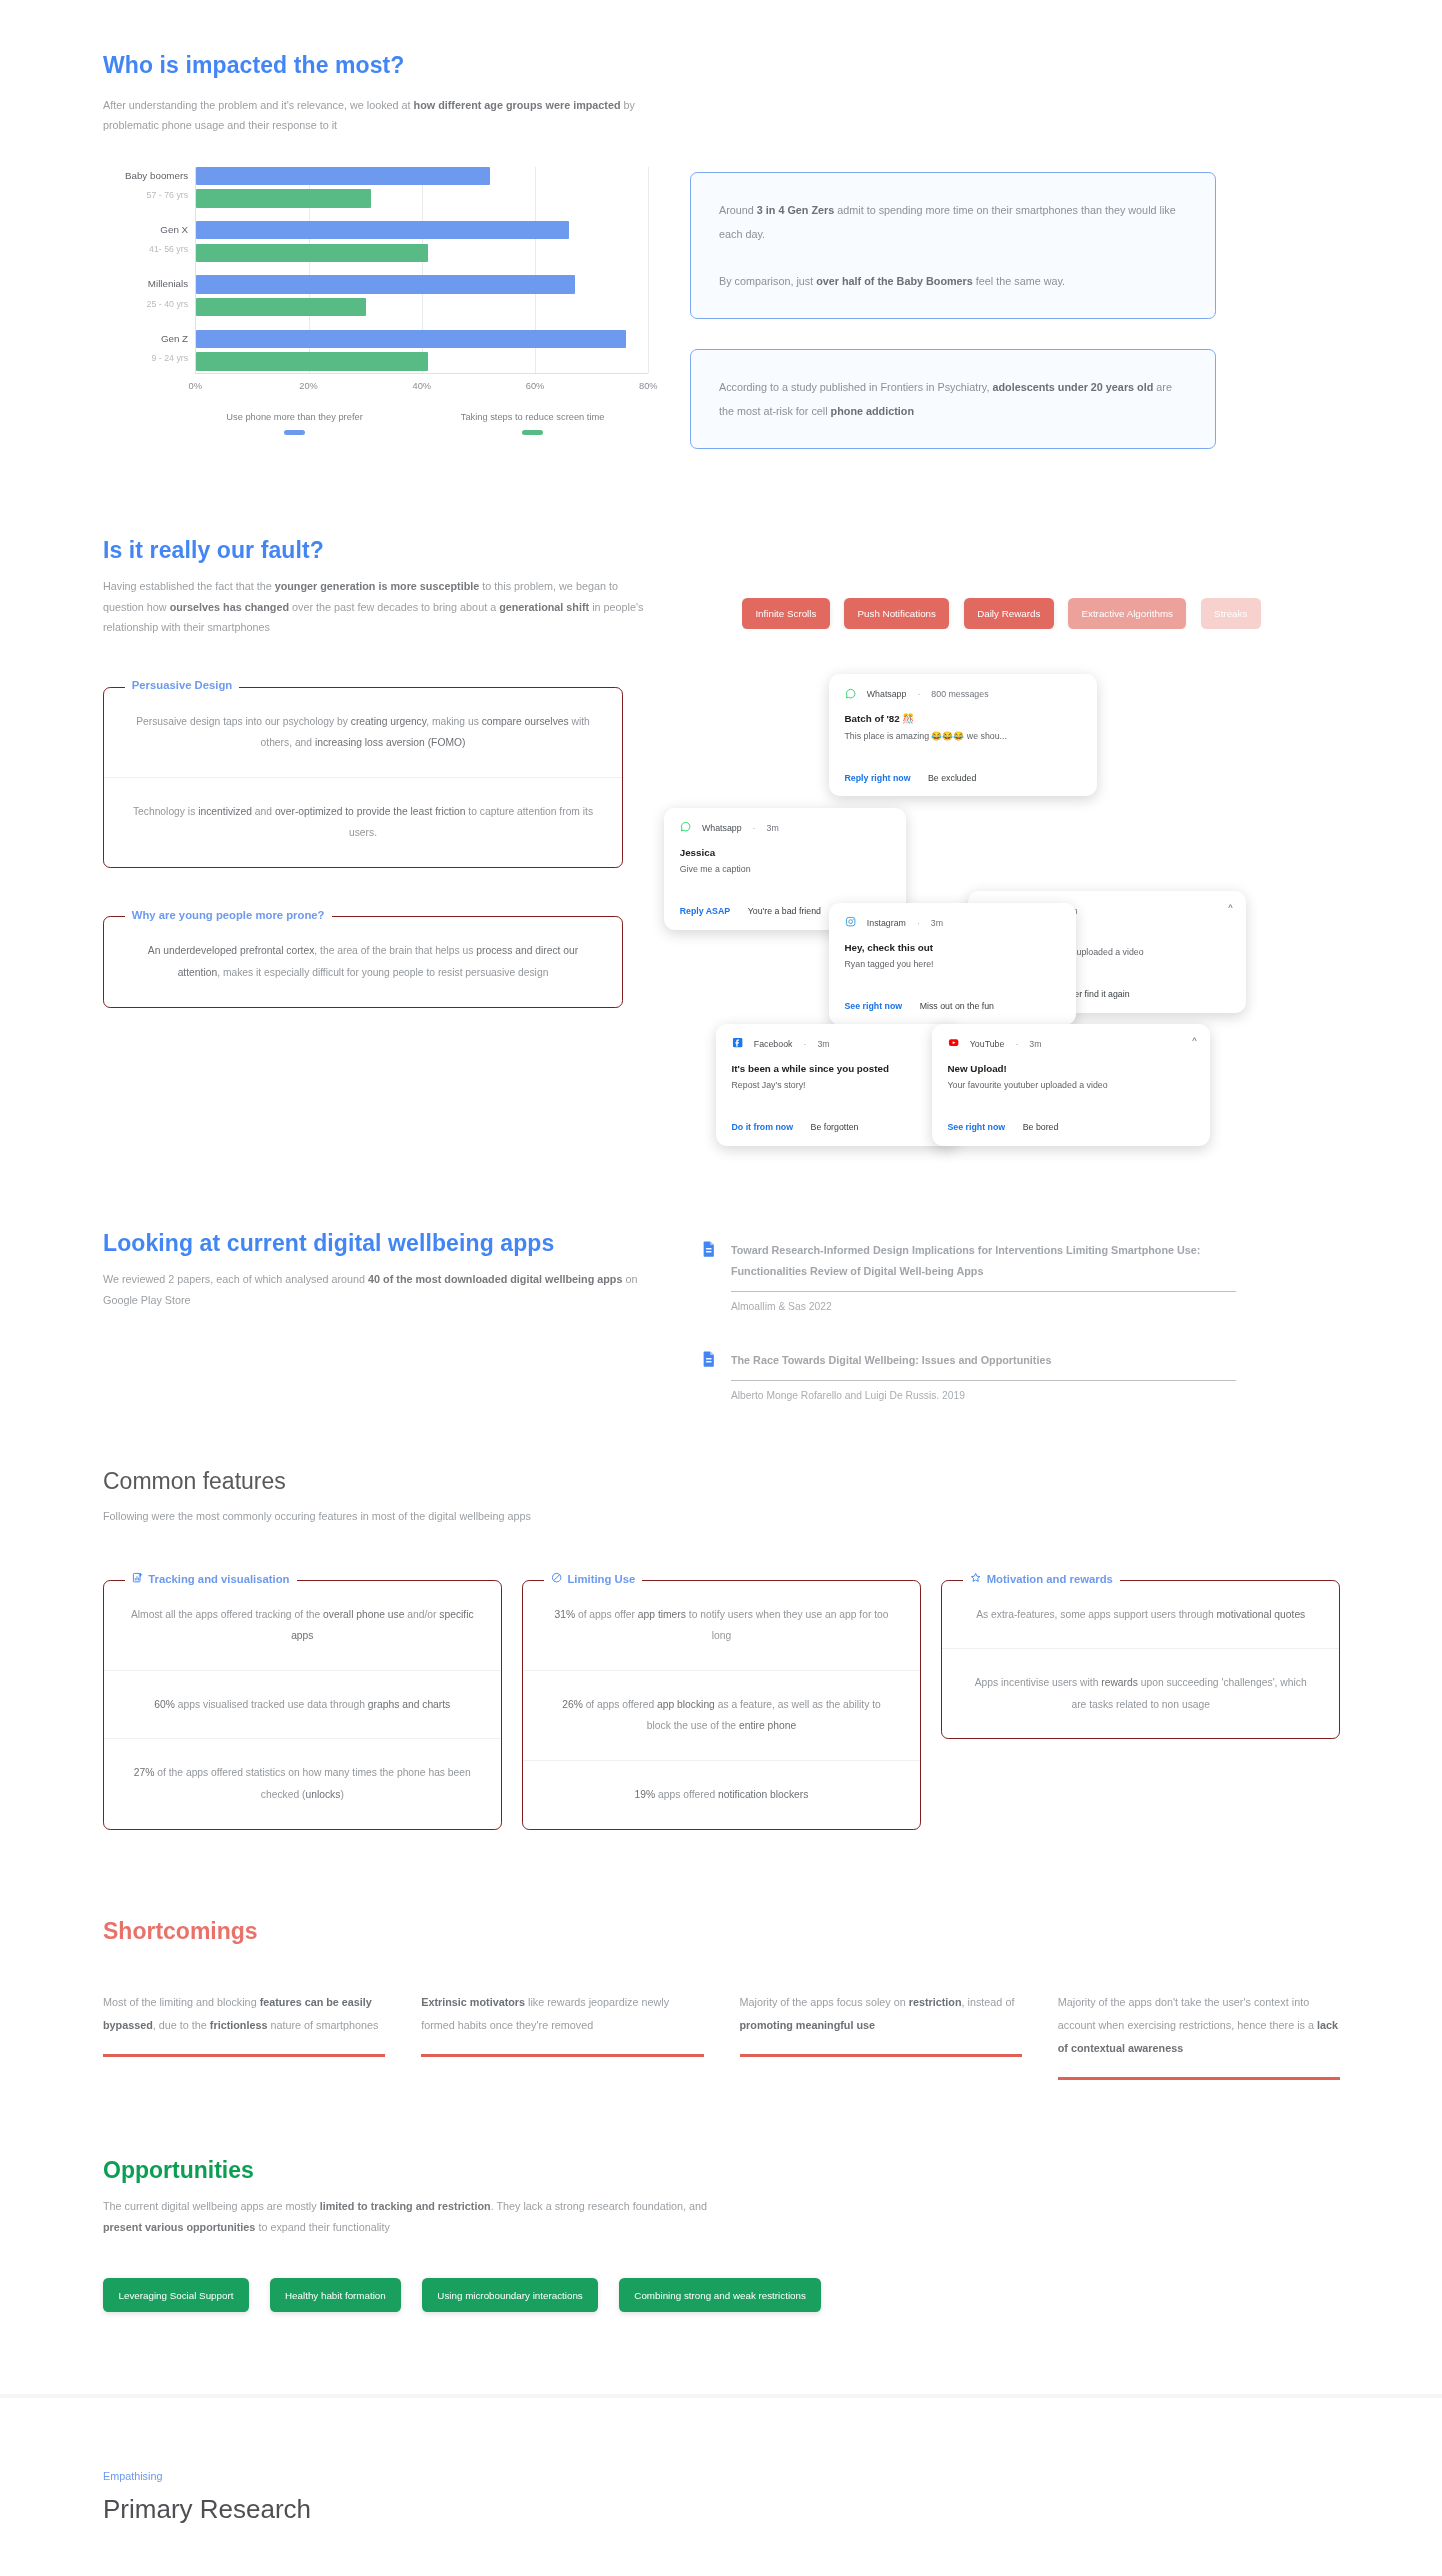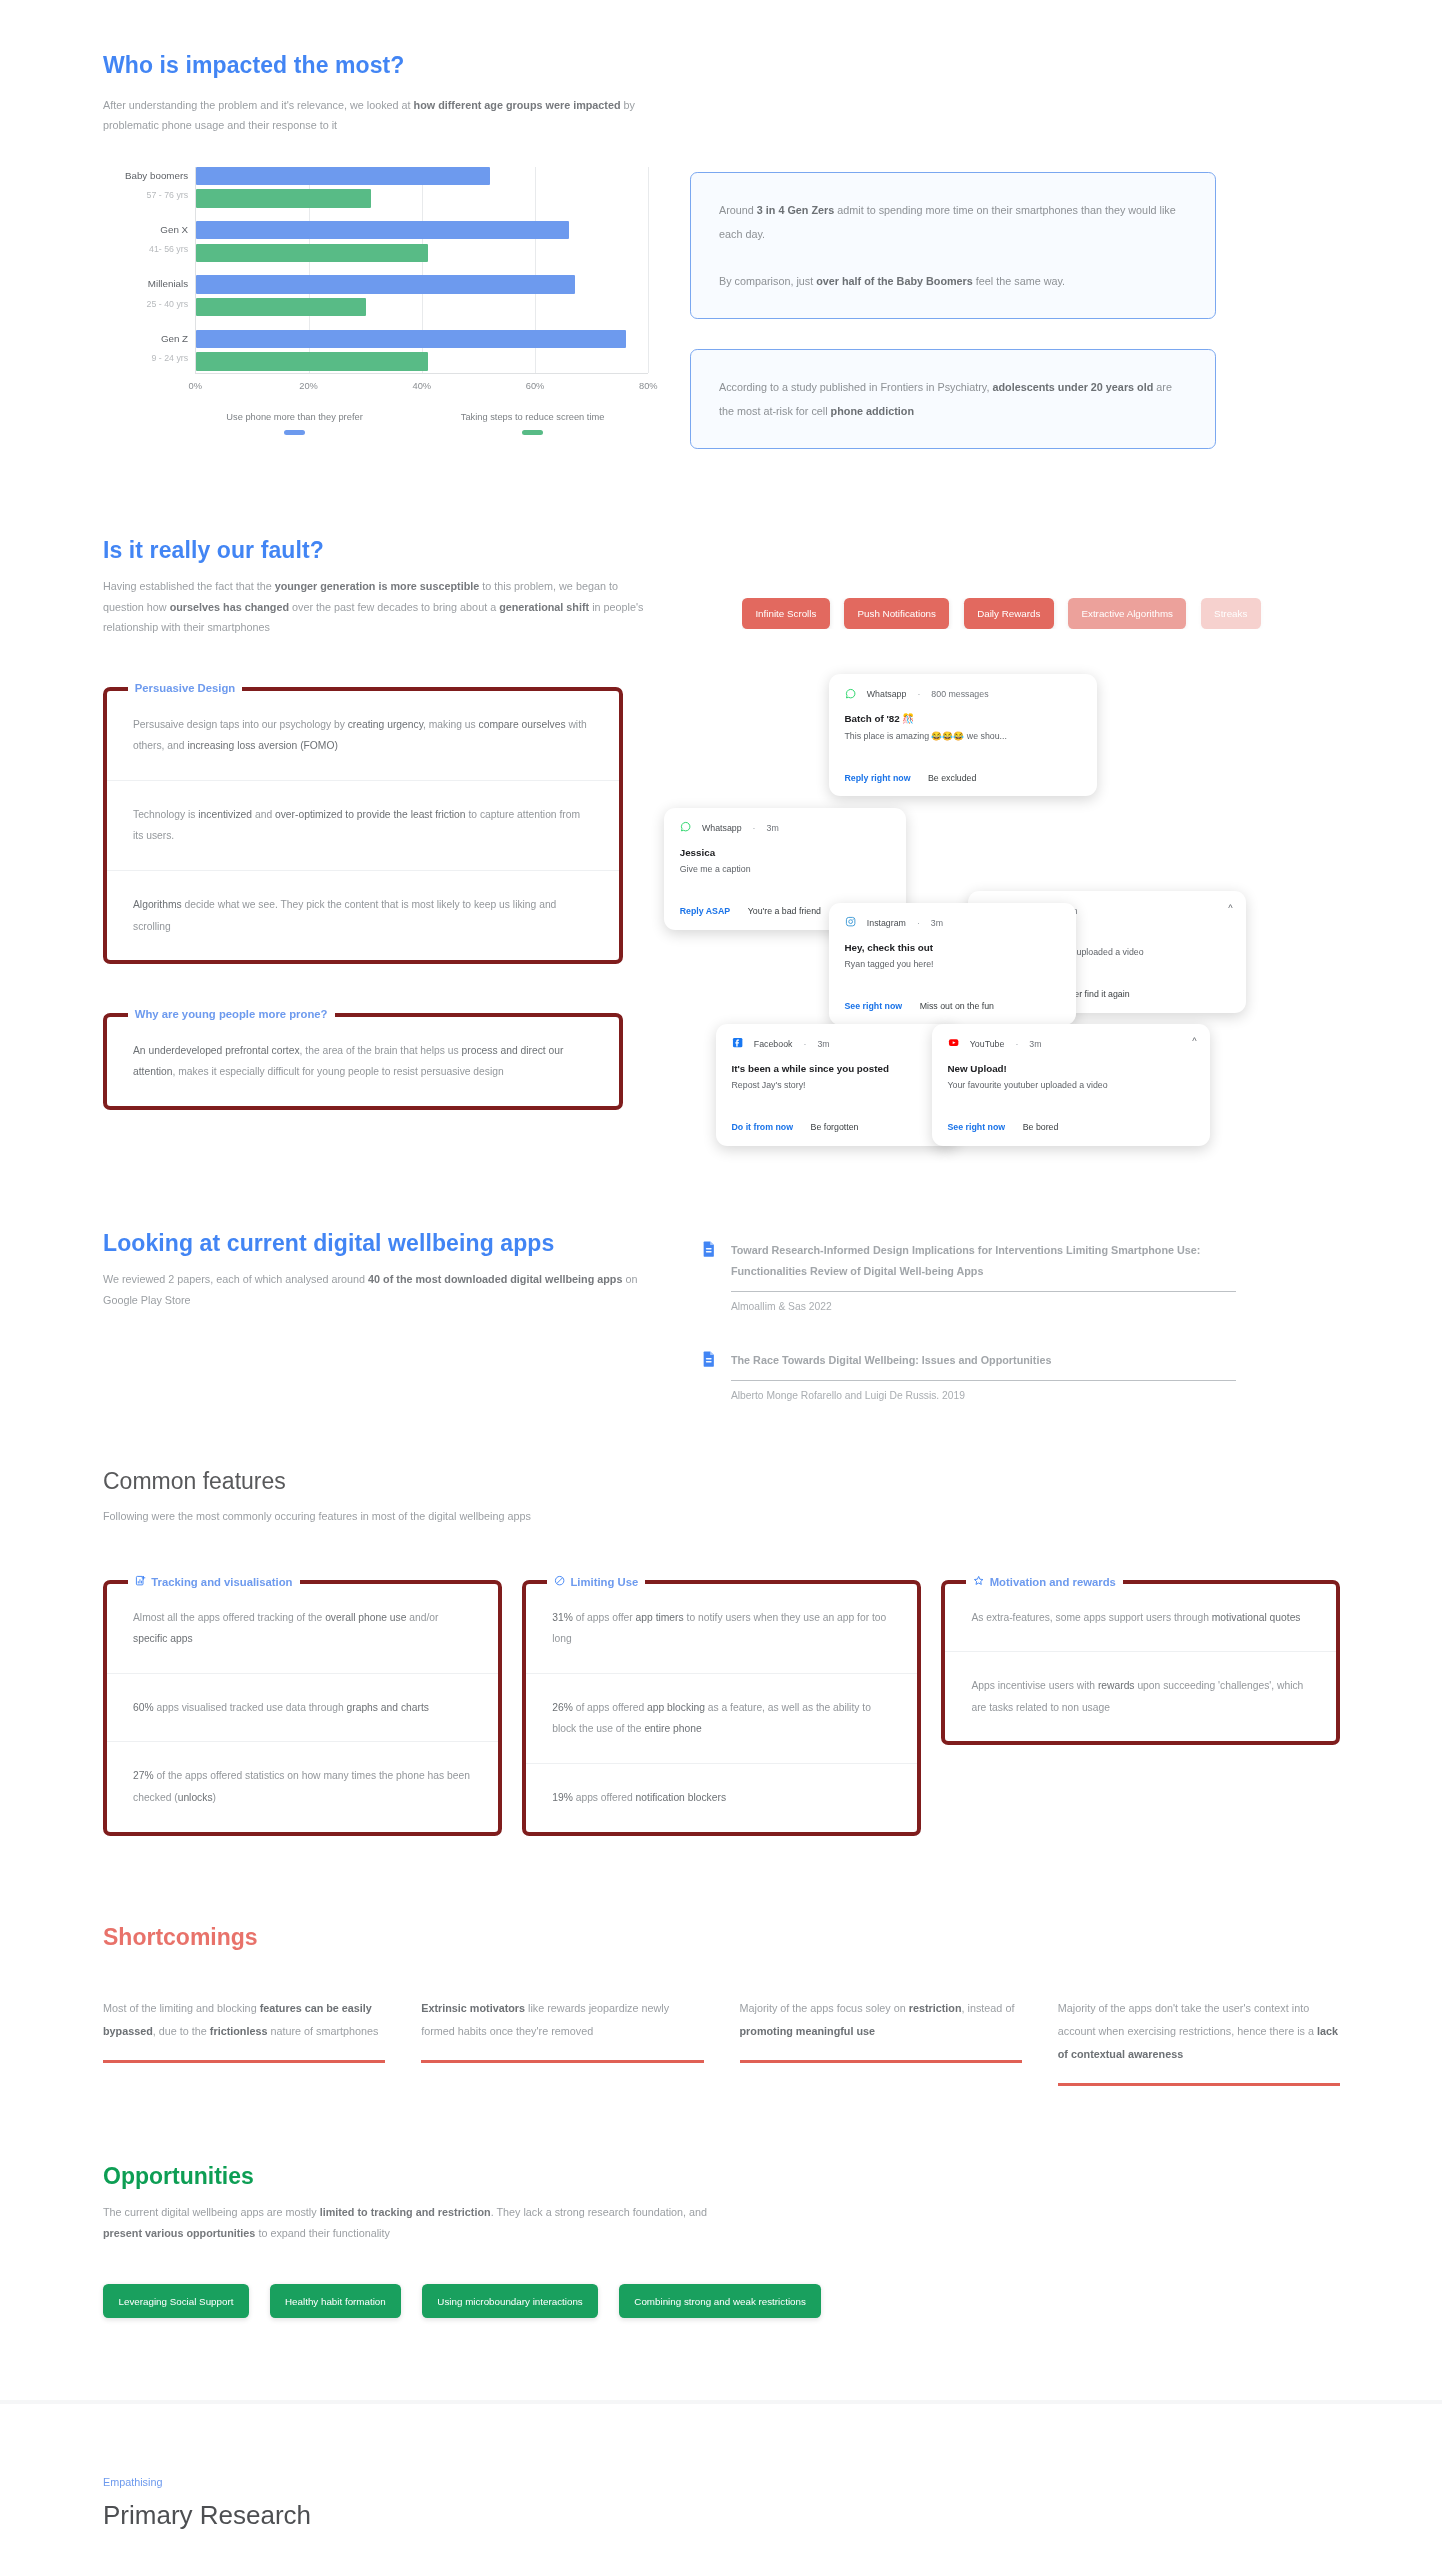--- a/index.html
+++ b/index.html
@@ -90,22 +90,23 @@
     display: flex; gap: 14.4px; overflow: hidden;
   }
   .chip-red {
     flex: 0 0 auto; color: #fff; font-size: 9.8px;
     padding: 10.3px 13.4px; border-radius: 5.2px; background: #e2695f;
     box-shadow: 0 1.5px 5.2px rgba(0,0,0,.10); white-space: nowrap;
   }
 
   
   .fcard {
-    position: relative; border: 4px solid #7f1d1d; border-radius: 7.2px;
+    position: relative; border: 1px solid #7f1d1d; border-radius: 7.2px;
     margin-top: 17.5px;
+    text-align: center;
   }
   .fcard > .legend-tag {
     position: absolute; top: -8.8px; left: 20.6px; background: #fff;
     padding: 0 7.2px; color: #6d9aee; font-size: 11.3px; font-weight: 600;
     display: flex; align-items: center; gap: 5.2px;
   }
   .frow { padding: 23px 26px; }
   .frow + .frow { border-top: 1px solid #eef0f2; }
   .frow p { font-size: 10.3px; line-height: 21.6px; color: #93979b; }
   .frow b { color: #6d7175; font-weight: 400; }
@@ -279,23 +280,20 @@
         <div class="fcard" id="card-persuasive">
             <div class="legend-tag">
               <span>Persuasive Design</span>
             </div>
             <div class="frow">
               <p>Persusaive design taps into our psychology by <b>creating urgency</b>, making us <b>compare ourselves</b> with others, and <b>increasing loss aversion (FOMO)</b></p>
             </div>
             <div class="frow">
               <p>Technology is <b>incentivized</b> and <b>over-optimized to provide the least friction</b> to capture attention from its users.</p>
             </div>
-            <div class="frow">
-              <p><b>Algorithms</b> decide what we see. They pick the content that is most likely to keep us liking and scrolling</p>
-            </div>
           </div>
         <div style="height:31px"></div>
         <div class="fcard" id="card-prone">
             <div class="legend-tag">
               <span>Why are young people more prone?</span>
             </div>
             <div class="frow">
               <p><b>An underdeveloped prefrontal cortex</b>, the area of the brain that helps us <b>process and direct our attention</b>, makes it especially difficult for young people to resist persuasive design</p>
             </div>
           </div>

